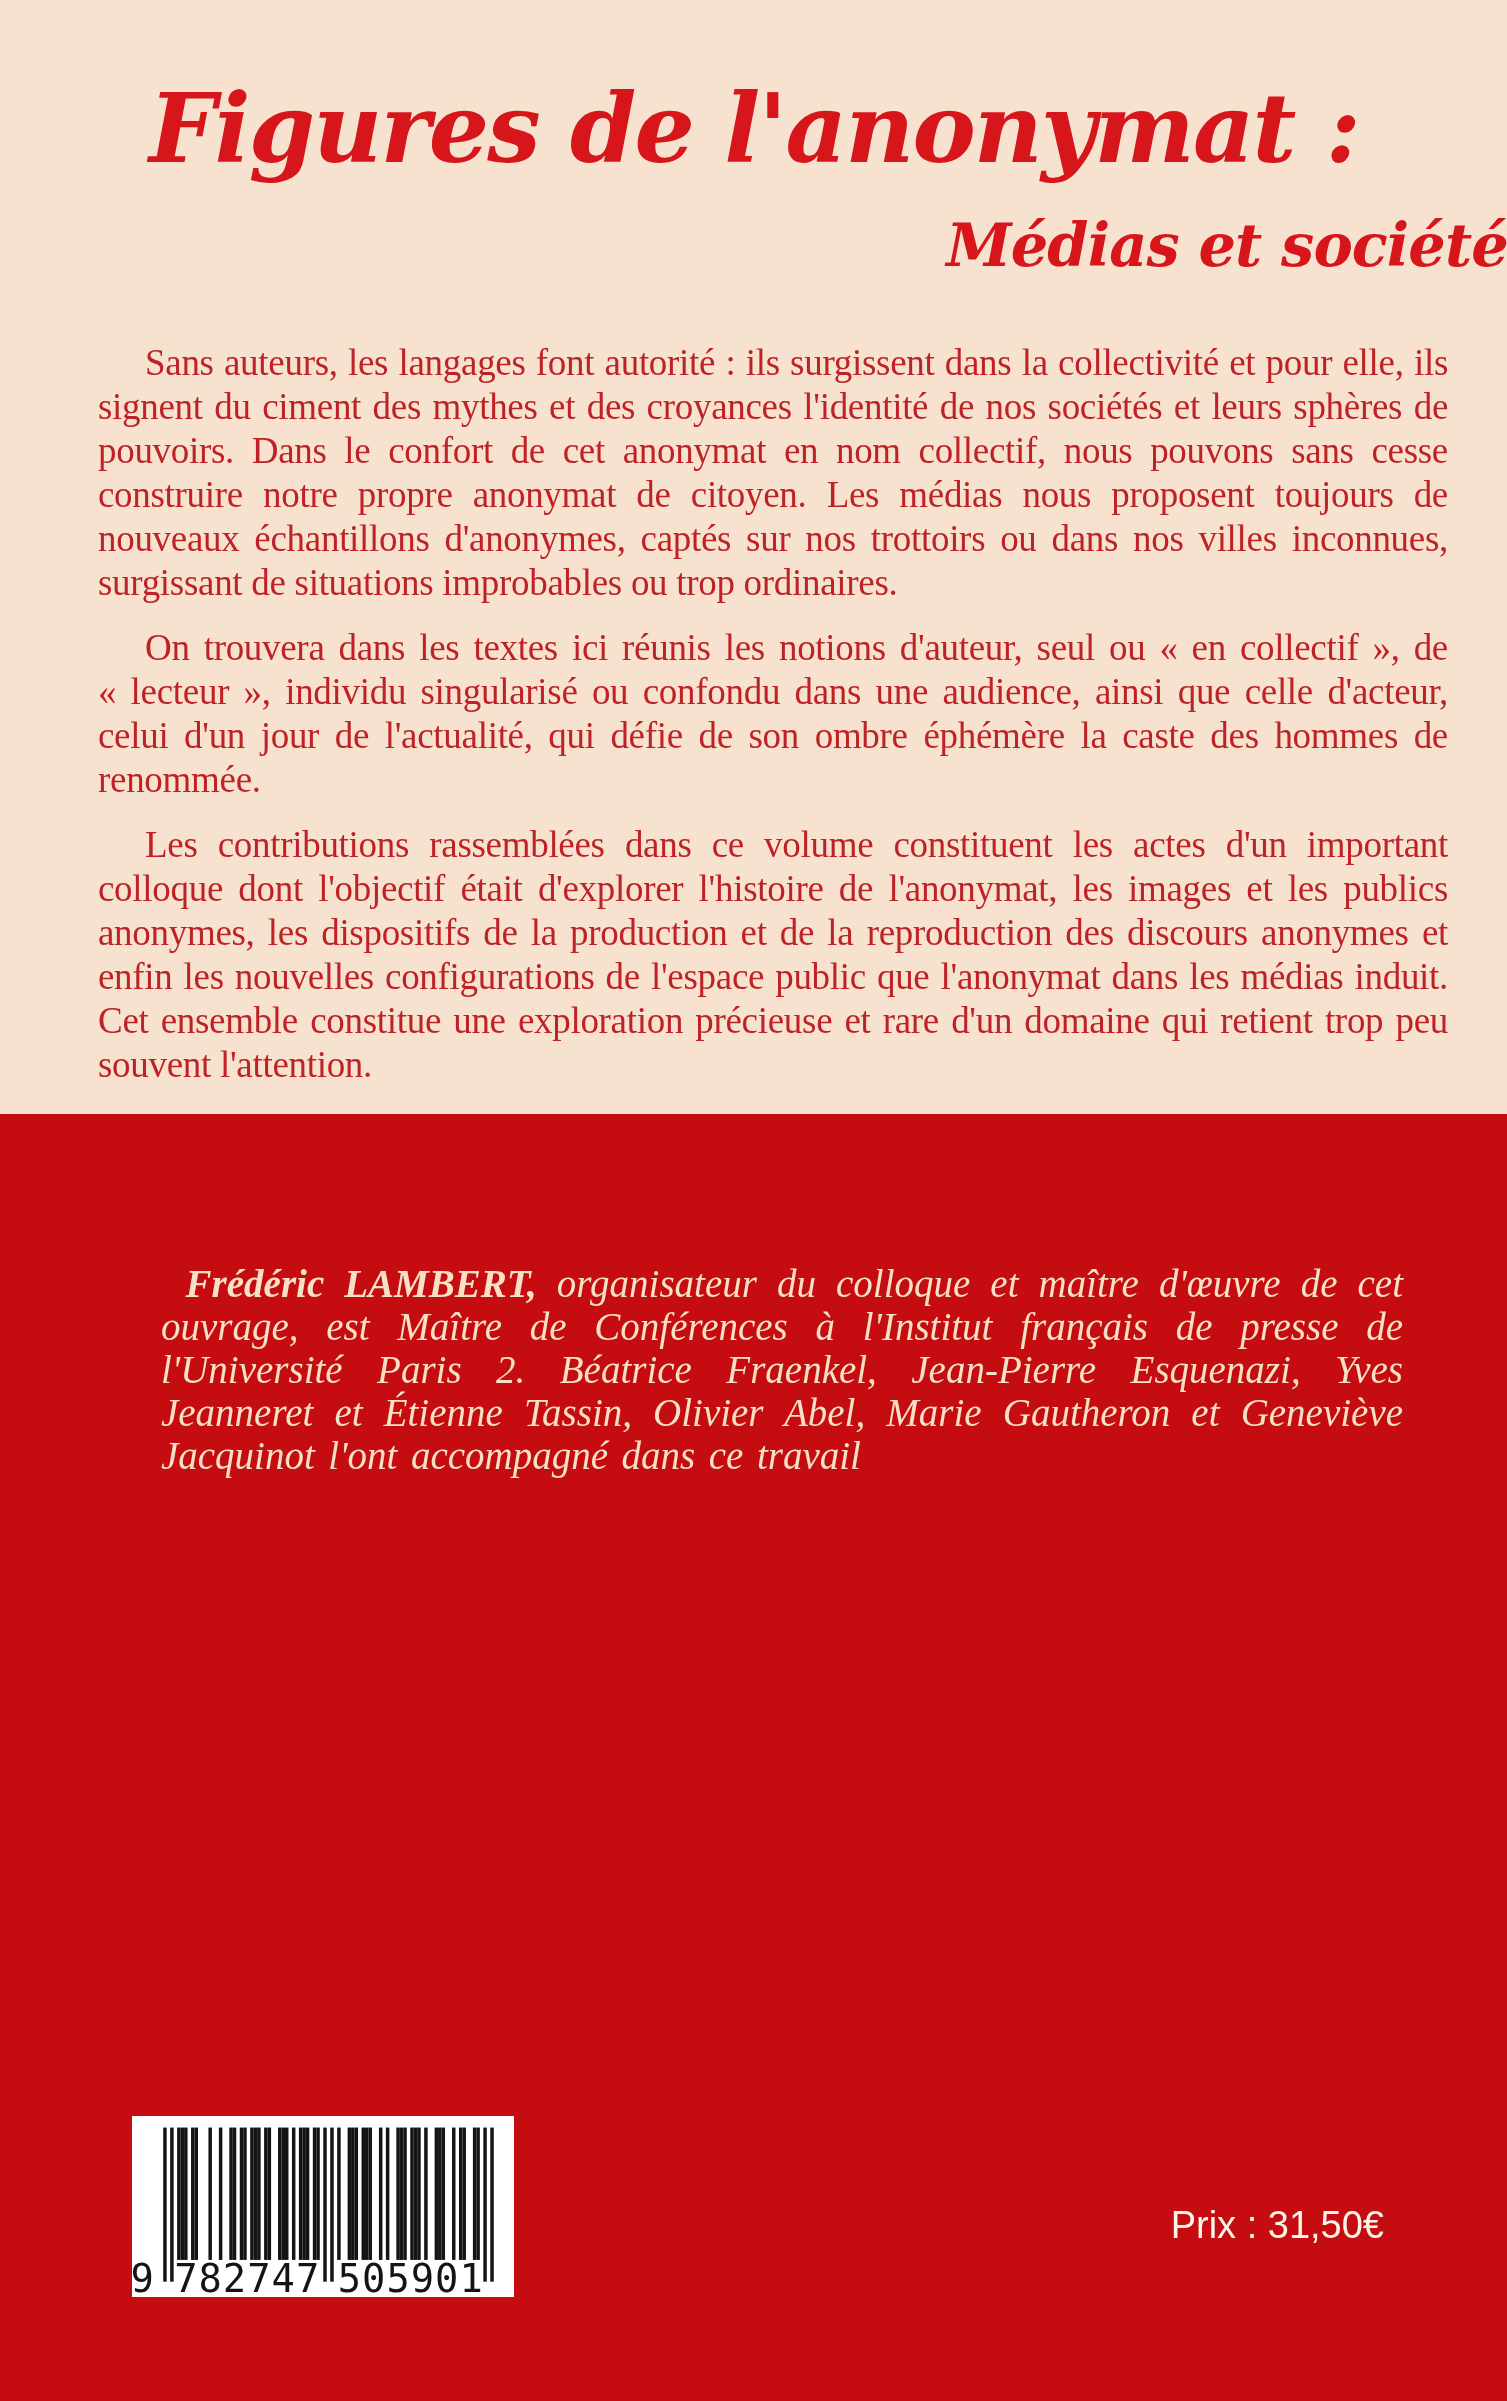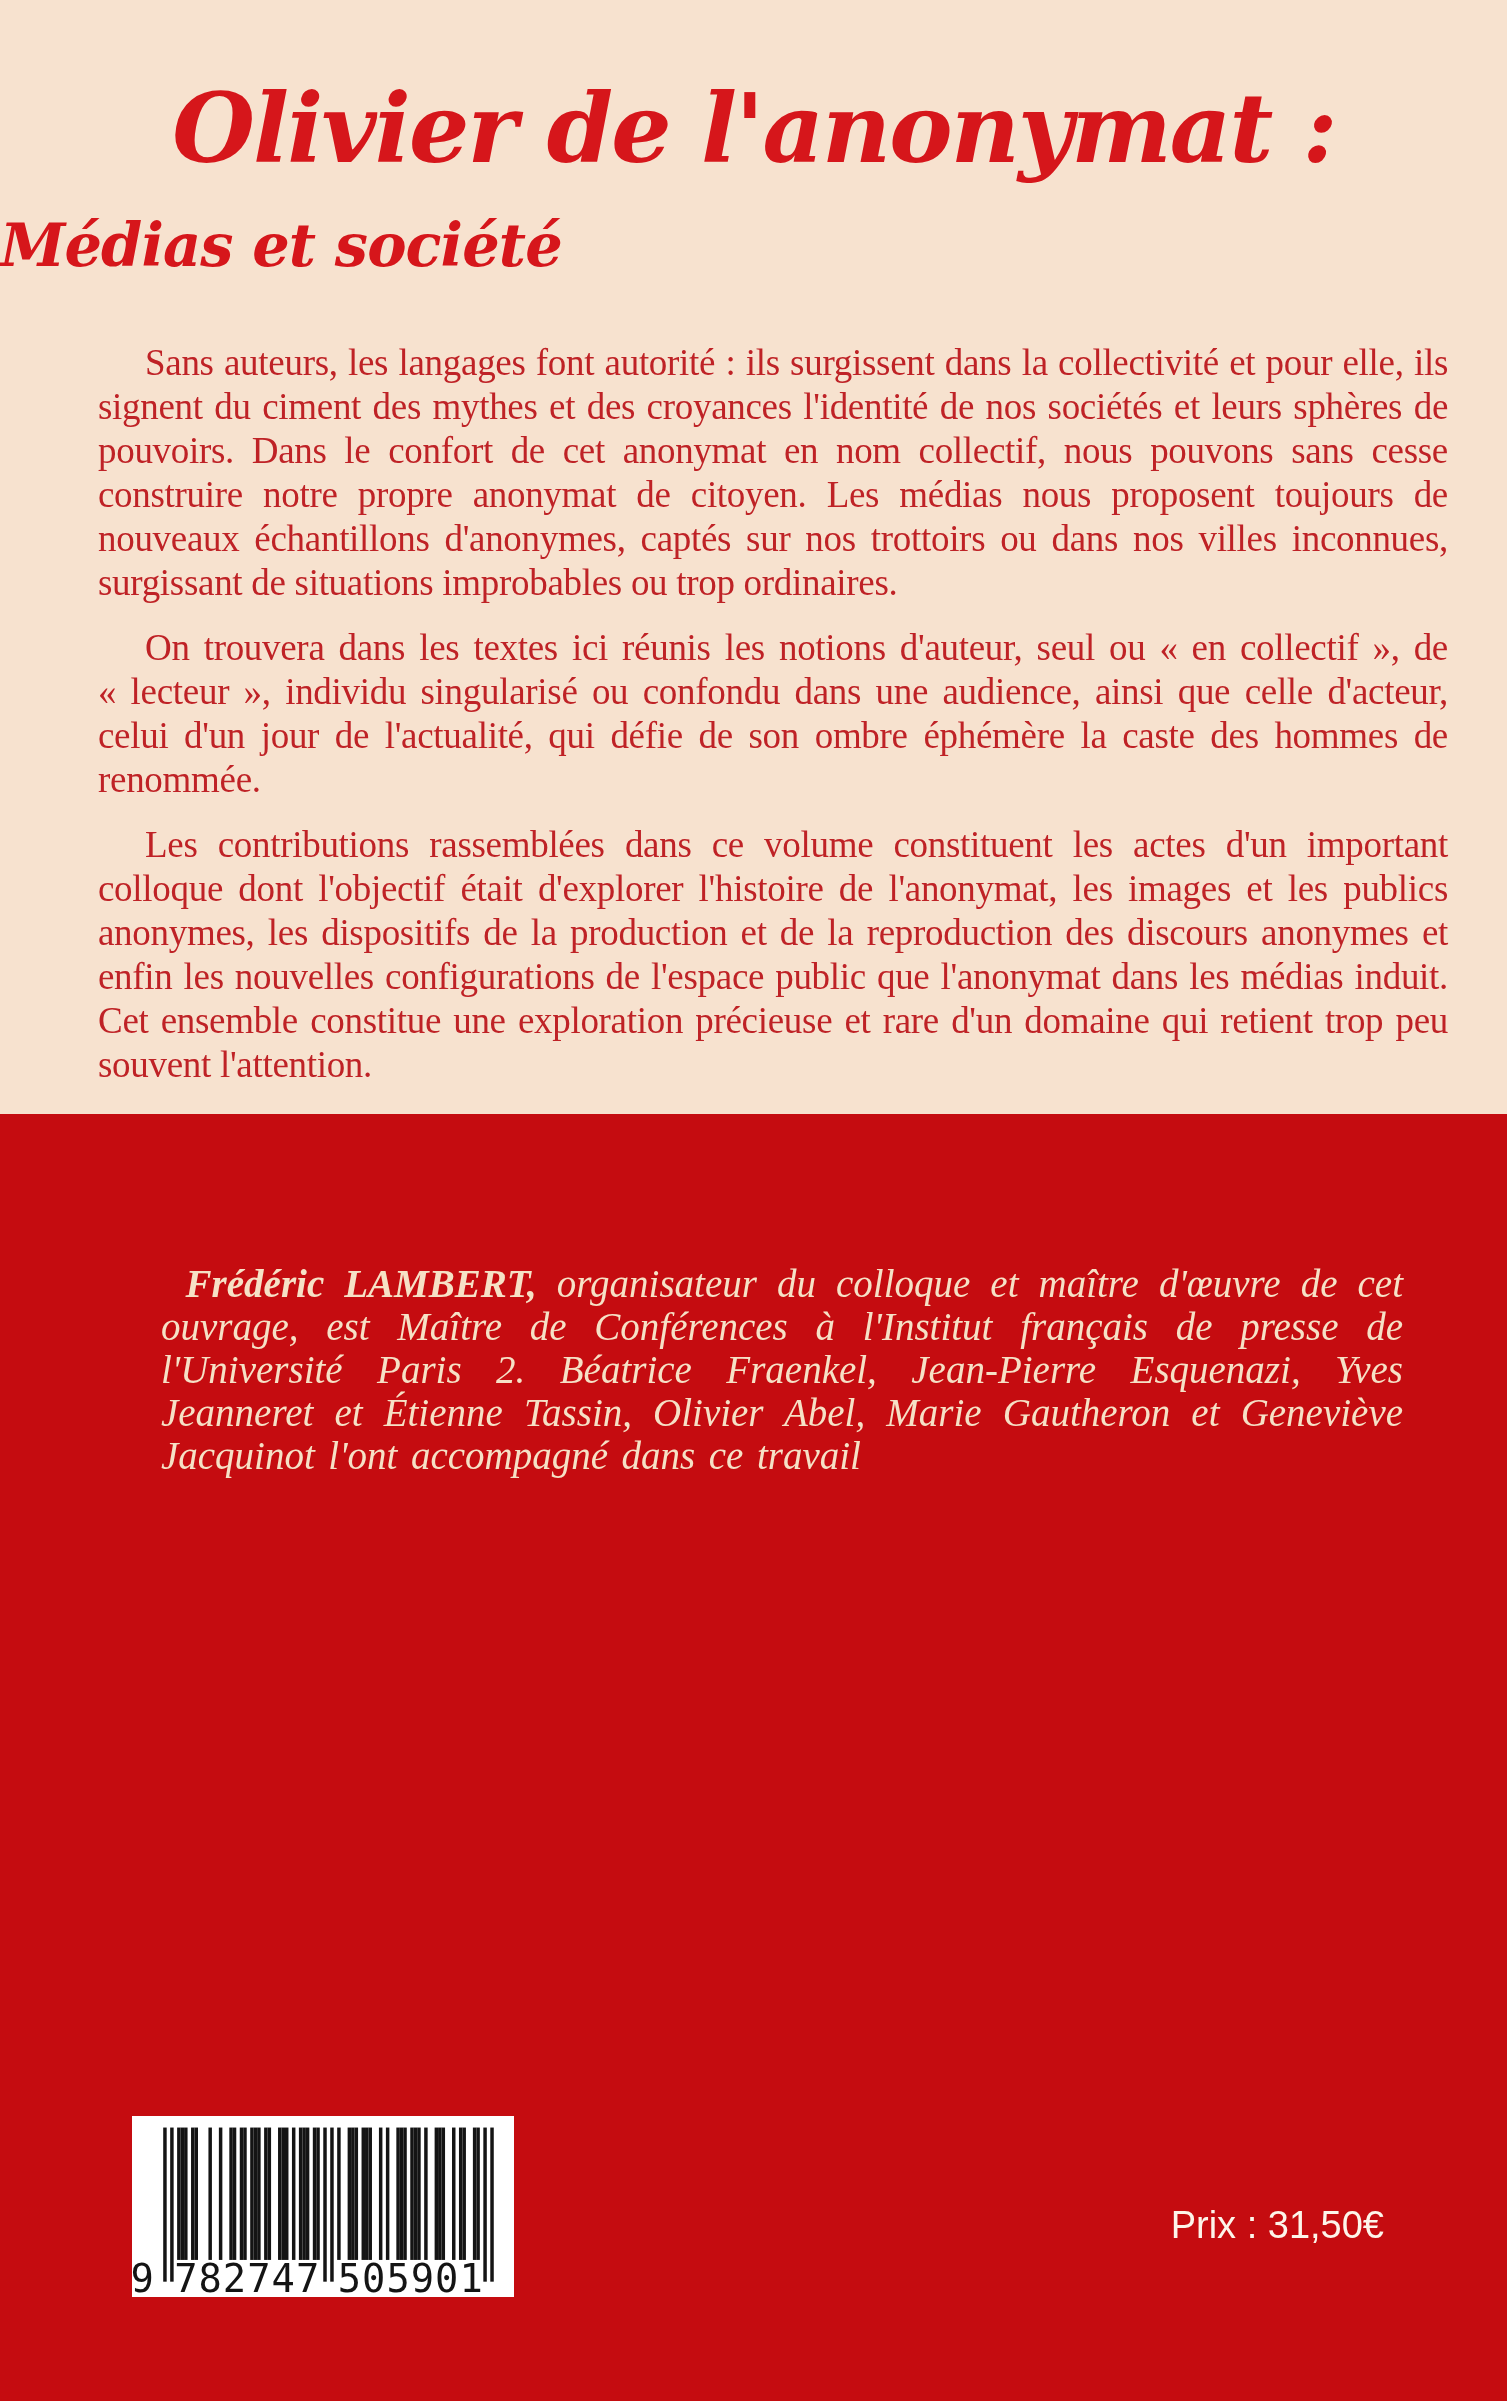--- a/index.html
+++ b/index.html
@@ -28,21 +28,21 @@
     position:absolute;top:74px;left:0;width:1508px;
     text-align:center;
     font-family:"DejaVu Serif", serif;
     font-style:italic;font-weight:bold;
     font-size:95px;line-height:1.15;
     color:var(--title-red);
     letter-spacing:-1.9px;
   }
   .subtitle{
     position:absolute;top:214px;left:0;width:1508px;
-    text-align:left;
+    text-align:right;
     font-family:"DejaVu Serif", serif;
     font-style:italic;font-weight:bold;
     font-size:59px;line-height:1.1;
     color:var(--title-red);
     letter-spacing:-0.9px;
   }
   .blurb{
     position:absolute;top:341px;left:98px;width:1350px;
     font-size:37px;line-height:44px;
     letter-spacing:-0.3px;
@@ -80,21 +80,21 @@
     font-family:"Liberation Serif", serif;
     font-size:46px;line-height:49px;
     margin:0;
   }
 </style>
 </head>
 <body>
 
 <div class="page">
 
-  <div class="title">Olivier de l'anonymat :</div>
+  <div class="title">Figures de l'anonymat :</div>
   <div class="subtitle">Médias et société</div>
 
   <div class="blurb">
     <p>Sans auteurs, les langages font autorité : ils surgissent dans la collectivité et pour elle, ils signent du ciment des mythes et des croyances l'identité de nos sociétés et leurs sphères de pouvoirs. Dans le confort de cet anonymat en nom collectif, nous pouvons sans cesse construire notre propre anonymat de citoyen. Les médias nous proposent toujours de nouveaux échantillons d'anonymes, captés sur nos trottoirs ou dans nos villes inconnues, surgissant de situations improbables ou trop ordinaires.</p>
     <p>On trouvera dans les textes ici réunis les notions d'auteur, seul ou «&nbsp;en collectif&nbsp;», de «&nbsp;lecteur&nbsp;», individu singularisé ou confondu dans une audience, ainsi que celle d'acteur, celui d'un jour de l'actualité, qui défie de son ombre éphémère la caste des hommes de renommée.</p>
     <p>Les contributions rassemblées dans ce volume constituent les actes d'un important colloque dont l'objectif était d'explorer l'histoire de l'anonymat, les images et les publics anonymes, les dispositifs de la production et de la reproduction des discours anonymes et enfin les nouvelles configurations de l'espace public que l'anonymat dans les médias induit. Cet ensemble constitue une exploration précieuse et rare d'un domaine qui retient trop peu souvent l'attention.</p>
   </div>
 
   <div class="red-zone"></div>
 

